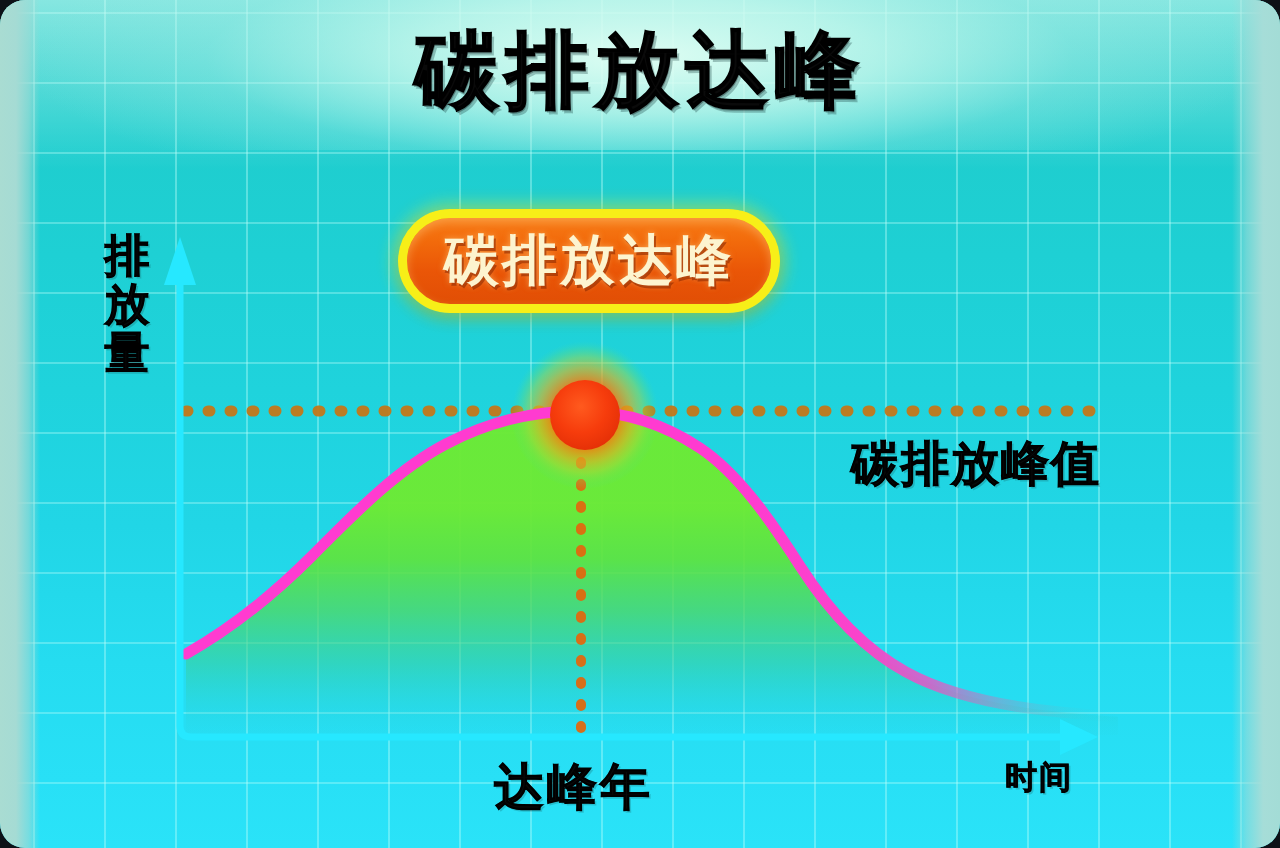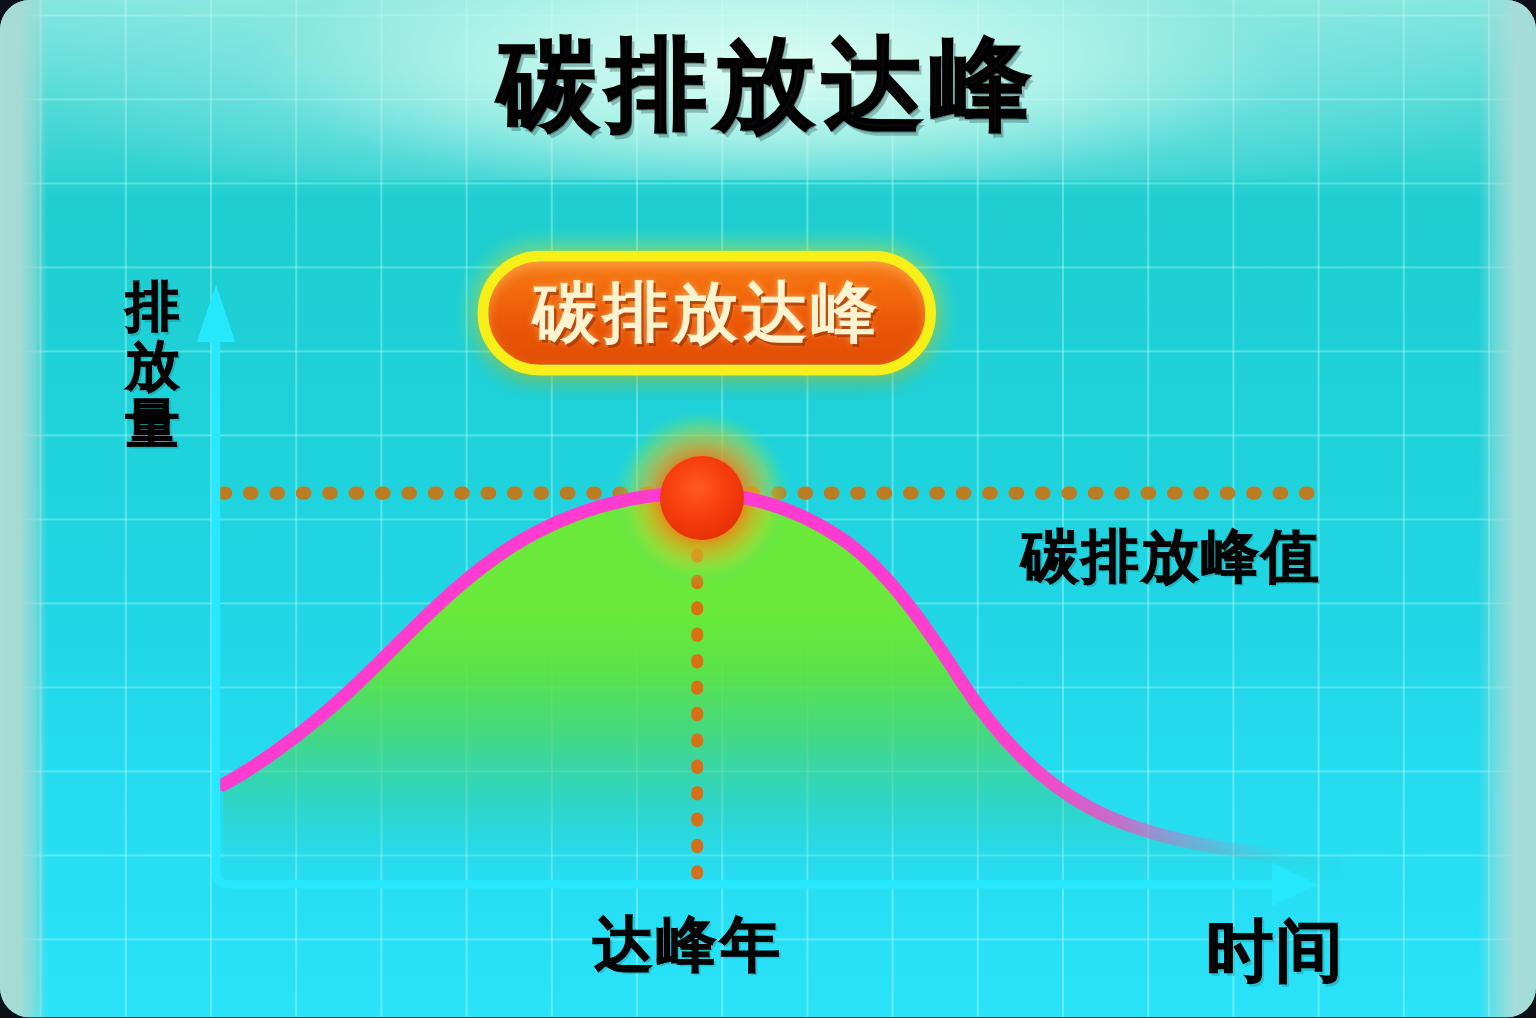--- a/index.html
+++ b/index.html
@@ -123,21 +123,21 @@
     left: 96px; top: 232px;
     width: 62px;
     font-size: 45px;
     line-height: 1.08;
     text-align: center;
     letter-spacing: 0;
   }
   #yLabel span { display: block; }
   #xLabel {
     left: 1005px; top: 756px;
-    font-size: 56px;
+    font-size: 32px;
     letter-spacing: 2px;
   }
   #peakYearLabel {
     left: 494px; top: 754px;
     font-size: 50px;
     letter-spacing: 3px;
   }
   #peakValueLabel {
     left: 851px; top: 432px;
     font-size: 48px;

